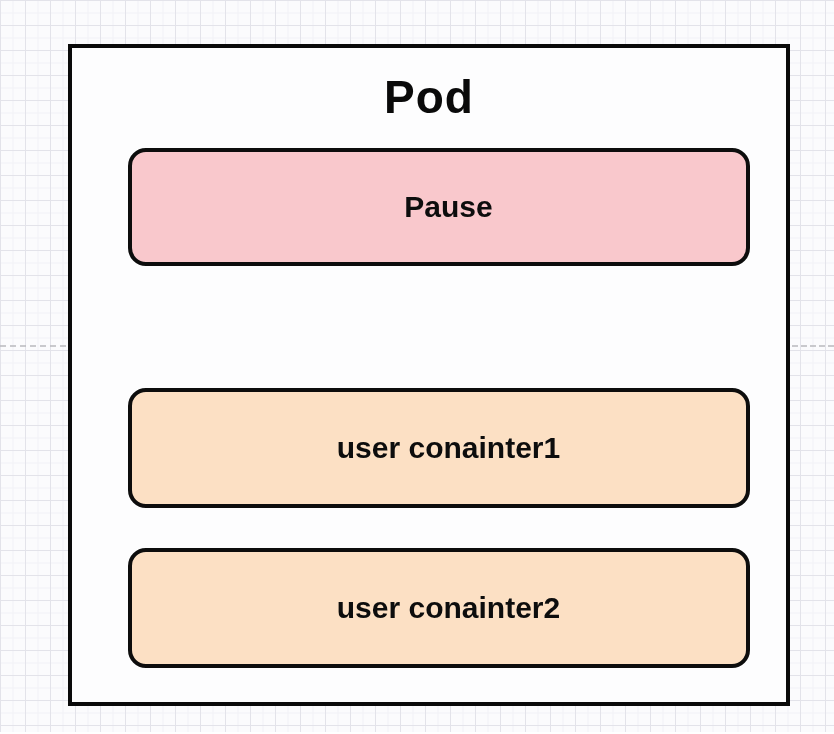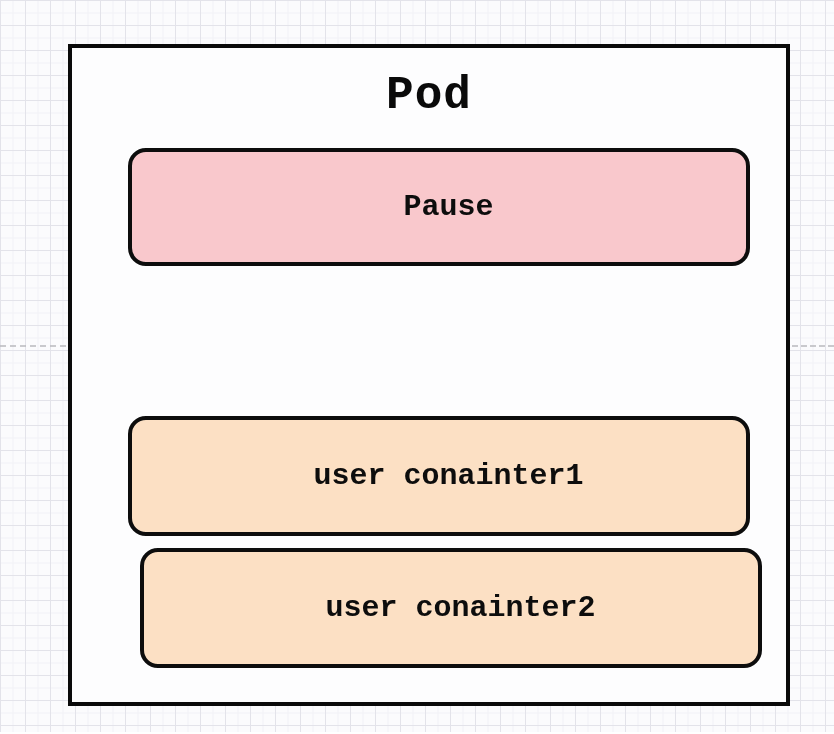--- a/index.html
+++ b/index.html
@@ -13,21 +13,20 @@
     height: 732px;
     overflow: hidden;
     background-color: #fbfbfd;
     
     background-image:
       linear-gradient(#e3e3ea 1px, transparent 1px),
       linear-gradient(90deg, #e3e3ea 1px, transparent 1px),
       linear-gradient(#f1f1f6 1px, transparent 1px),
       linear-gradient(90deg, #f1f1f6 1px, transparent 1px);
     background-size: 25px 25px, 25px 25px, 12.5px 12.5px, 12.5px 12.5px;
-    font-family: Liberation Mono, monospace;
   }
   .guide-line {
     position: absolute;
     top: 345px;
     height: 0;
     border-top: 2px dashed #b9b9bd;
     opacity: 0.75;
   }
   .guide-line.left  { left: 0;  width: 66px; }
   .guide-line.right { left: 792px; width: 42px; }
@@ -61,22 +60,22 @@
     display: flex;
     align-items: center;
     justify-content: center;
     font-size: 30px;
     font-weight: bold;
     color: #0d0d0d;
     box-sizing: border-box;
     padding-left: 19px;
   }
   .inner-box.pause { top: 100px; height: 118px; }
-  .inner-box.user1 { top: 340px; height: 120px; margin-top: 28px; }
-  .inner-box.user2 { top: 500px; height: 120px; margin-left: 12px; }
+  .inner-box.user1 { top: 340px; height: 120px; }
+  .inner-box.user2 { top: 500px; height: 120px; }
 
   .watermark {
     position: absolute;
     left: 588px;
     top: 694px;
     width: 246px;
     font-size: 23px;
     font-weight: bold;
     color: #2f2f31;
     white-space: nowrap;

